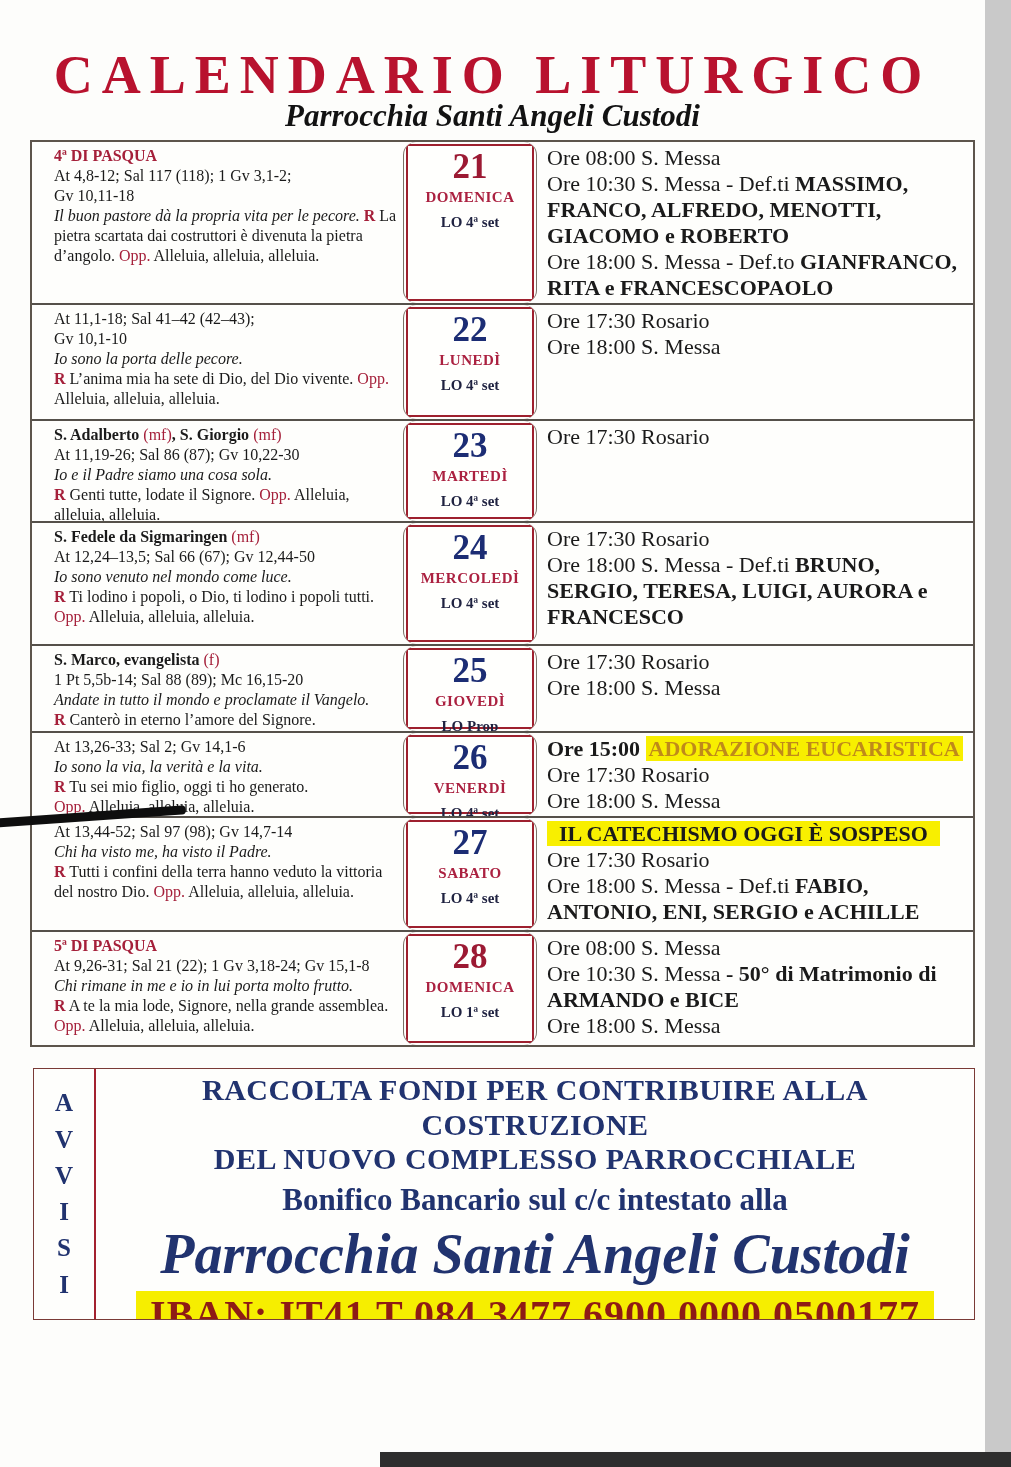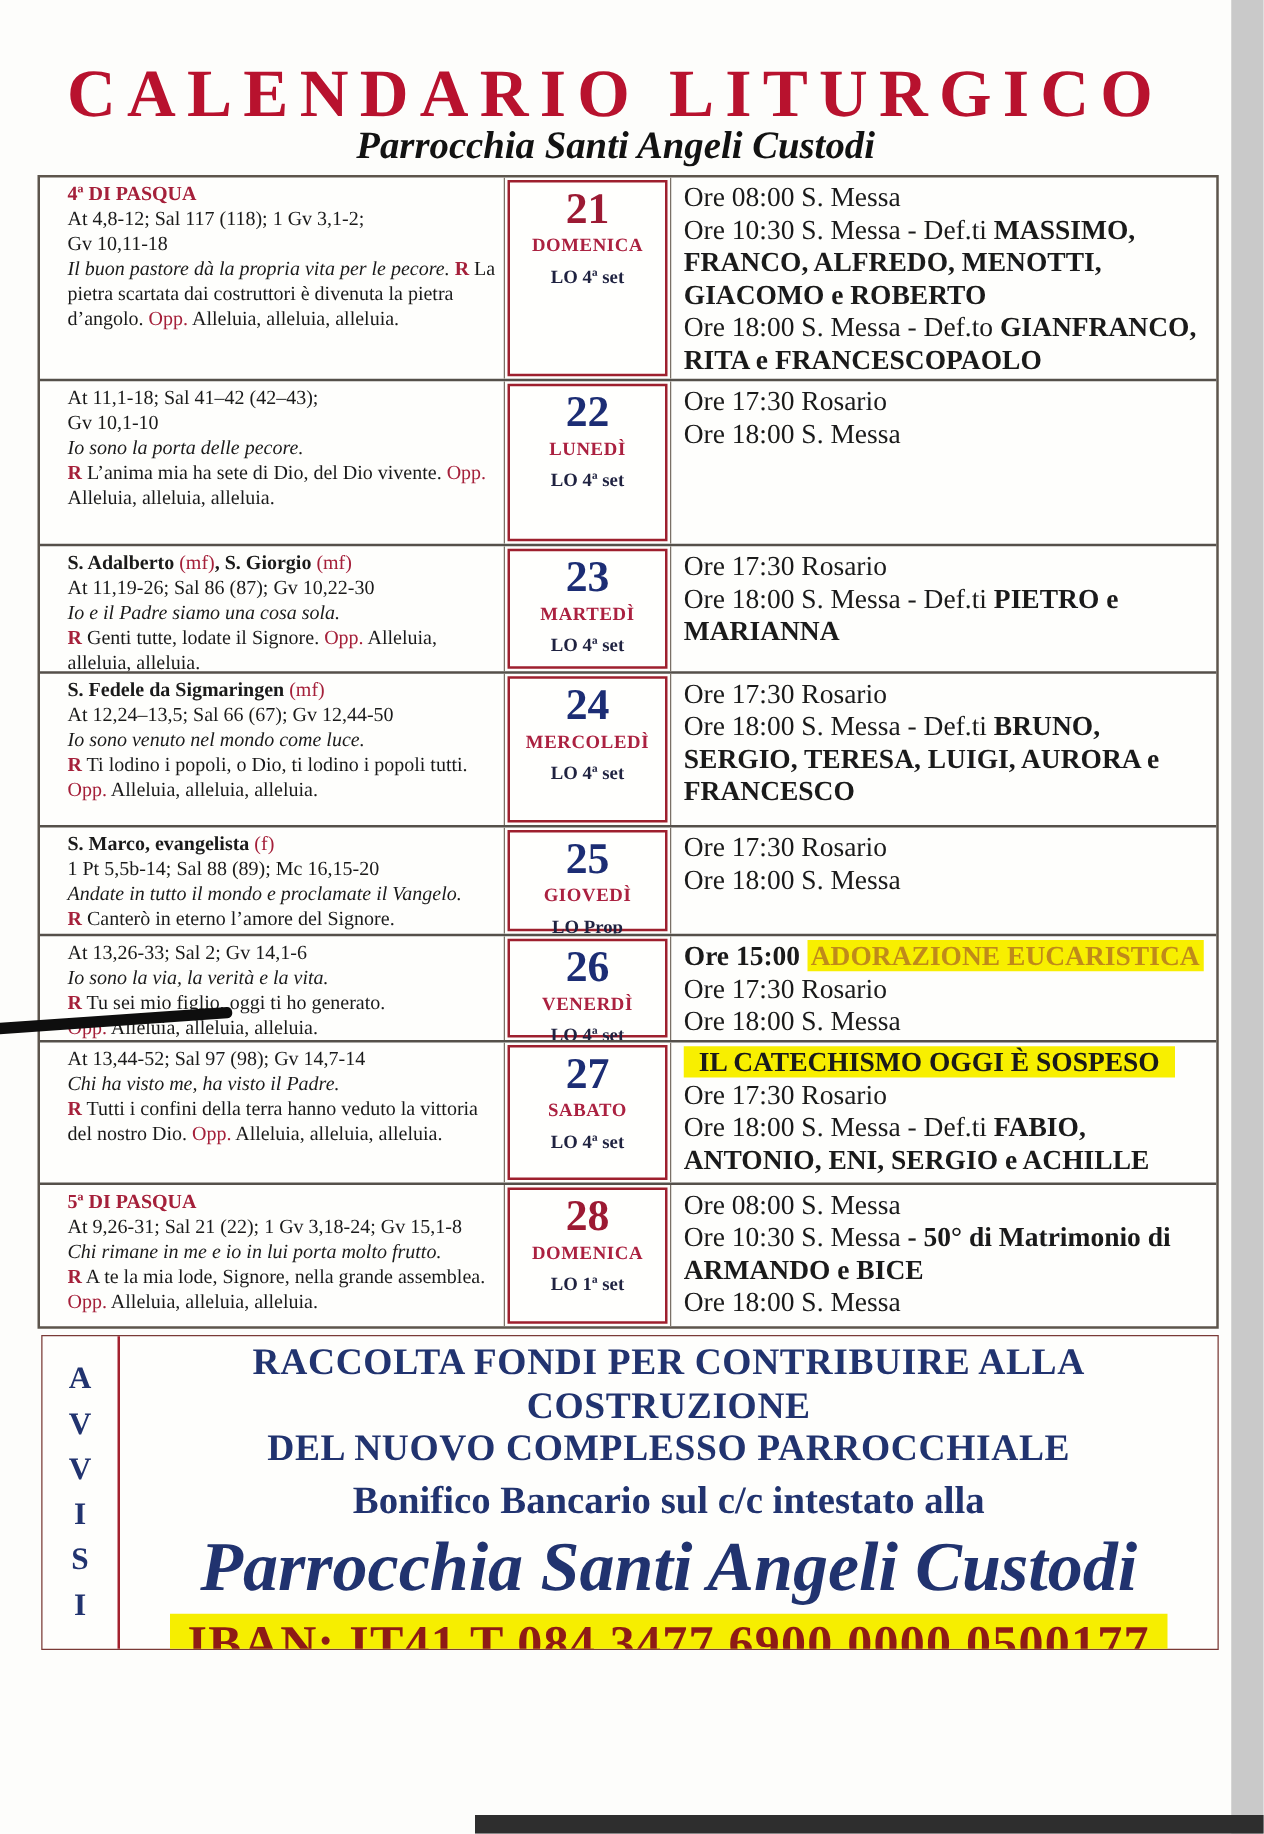--- a/index.html
+++ b/index.html
@@ -12,21 +12,21 @@
          font-size:54px;font-weight:bold;color:#b8122e;letter-spacing:9px;}
   .subtitle{position:absolute;top:98px;left:0;width:985px;text-align:center;
          font-size:31px;font-weight:bold;font-style:italic;color:#121212;}
 
   
   .cal{position:absolute;left:30px;top:140px;width:945px;border:2px solid #5d554c;box-sizing:border-box;background:#fefefc;}
   .cal-row{display:grid;grid-template-columns:371px 134px 436px;border-bottom:2px solid #55504a;box-sizing:border-box;overflow:hidden;}
   .cal-row:last-child{border-bottom:none;}
   .cell-readings{padding:4px 6px 2px 22px;font-size:16px;line-height:1.25;overflow:hidden;box-sizing:border-box;}
   .para{margin:0;}
-  .cell-day{border-left:1.5px solid #7a7066;border-right:1.5px solid #7a7066;padding:2px;box-sizing:border-box;overflow:hidden;}
+  .cell-day{border-left:1.5px solid #7a7066;border-right:1.5px solid #7a7066;padding:2px;box-sizing:border-box;overflow:hidden;border-radius:13px;}
   .daybox{border:2.5px solid #9e202e;height:100%;box-sizing:border-box;display:flex;flex-direction:column;
           align-items:center;padding-top:3px;background:#fffffd;}
   .day-number{font-size:35px;font-weight:bold;line-height:1.05;}
   .day-number.sun{color:#9c1a33;}
   .day-number.wk{color:#1c2d74;}
   .day-weekday{margin-top:3px;font-size:15px;font-weight:bold;color:#ab2140;letter-spacing:0.5px;}
   .day-lo{margin-top:8px;font-size:15px;font-weight:bold;color:#1f2240;}
   .cell-schedule{padding:3px 6px 2px 10px;font-size:22px;line-height:1.18;overflow:hidden;box-sizing:border-box;}
   .sline{margin:0;}
 
@@ -82,21 +82,21 @@
               <div class="day-weekday">DOMENICA</div>
               <div class="day-lo">LO 4ª set</div>
             </div>
           </div>
           <div class="cell-schedule">
             <div class="sline"><span class="run-n">Ore 08:00 S. Messa</span></div>
             <div class="sline"><span class="run-n">Ore 10:30 S. Messa - Def.ti </span><span class="run-b">MASSIMO, FRANCO, ALFREDO, MENOTTI, GIACOMO e ROBERTO</span></div>
             <div class="sline"><span class="run-n">Ore 18:00 S. Messa - Def.to </span><span class="run-b">GIANFRANCO, RITA e FRANCESCOPAOLO</span></div>
           </div>
         </div>
-        <div class="cal-row" style="height: 132px;">
+        <div class="cal-row" style="height: 116px;">
           <div class="cell-readings">
             <div class="para"><span class="run-n">At 11,1-18; Sal 41–42 (42–43);</span></div>
             <div class="para"><span class="run-n">Gv 10,1-10</span></div>
             <div class="para"><span class="run-i">Io sono la porta delle pecore.</span></div>
             <div class="para"><span class="run-rb">R</span><span class="run-n"> L’anima mia ha sete di Dio, del Dio vivente. </span><span class="run-r">Opp.</span><span class="run-n"> Alleluia, alleluia, alleluia.</span></div>
           </div>
           <div class="cell-day">
             <div class="daybox">
               <div class="day-number wk">22</div>
               <div class="day-weekday">LUNEDÌ</div>
@@ -117,21 +117,20 @@
           </div>
           <div class="cell-day">
             <div class="daybox">
               <div class="day-number wk">23</div>
               <div class="day-weekday">MARTEDÌ</div>
               <div class="day-lo">LO 4ª set</div>
             </div>
           </div>
           <div class="cell-schedule">
             <div class="sline"><span class="run-n">Ore 17:30 Rosario</span></div>
-            <div class="sline"><span class="run-n">Ore 18:00 S. Messa - Def.ti </span><span class="run-b">PIETRO e MARIANNA</span></div>
           </div>
         </div>
         <div class="cal-row" style="height: 123px;">
           <div class="cell-readings">
             <div class="para"><span class="run-b">S. Fedele da Sigmaringen </span><span class="run-r">(mf)</span></div>
             <div class="para"><span class="run-n">At 12,24–13,5; Sal 66 (67); Gv 12,44-50</span></div>
             <div class="para"><span class="run-i">Io sono venuto nel mondo come luce.</span></div>
             <div class="para"><span class="run-rb">R</span><span class="run-n"> Ti lodino i popoli, o Dio, ti lodino i popoli tutti. </span><span class="run-r">Opp.</span><span class="run-n"> Alleluia, alleluia, alleluia.</span></div>
           </div>
           <div class="cell-day">

